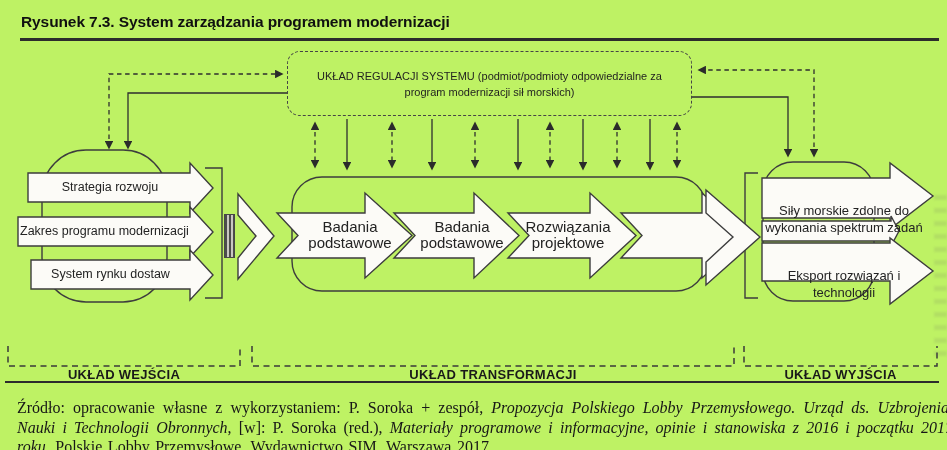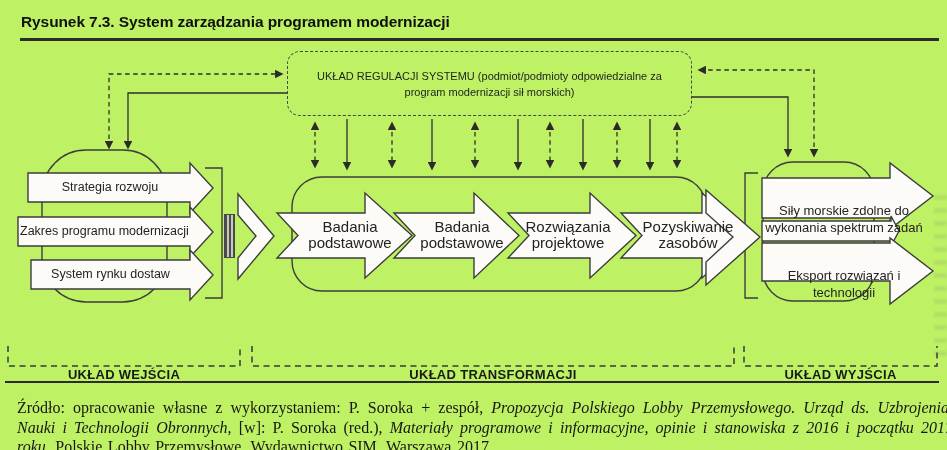--- a/index.html
+++ b/index.html
@@ -96,21 +96,20 @@
 
   <div class="lbl" style="left:30px;top:177px;width:160px">Strategia rozwoju</div>
   <div class="lbl" style="left:20px;top:221px;width:168px">Zakres programu modernizacji</div>
   <div class="lbl" style="left:33px;top:264px;width:155px">System rynku dostaw</div>
 
   <div class="barrier"></div>
 
   <div class="stage" style="left:299px;width:102px">Badania podstawowe</div>
   <div class="stage" style="left:411px;width:102px">Badania podstawowe</div>
   <div class="stage" style="left:516px;width:104px">Rozwiązania projektowe</div>
-  <div class="stage" style="left:634px;width:108px">Pozyskiwanie zasobów</div>
 
   <div class="out" style="left:762px;top:180px;width:164px">Siły morskie zdolne do wykonania spektrum zadań</div>
   <div class="out" style="left:762px;top:245px;width:164px">Eksport rozwiązań i technologii</div>
 
   <div class="sec" style="left:8px;width:232px">UKŁAD WEJŚCIA</div>
   <div class="sec" style="left:252px;width:482px">UKŁAD TRANSFORMACJI</div>
   <div class="sec" style="left:744px;width:193px">UKŁAD WYJŚCIA</div>
 
   <div class="hr hr-src"></div>
   <p class="source"><span>Źródło: opracowanie własne z wykorzystaniem: P. Soroka + zespół, </span><i>Propozycja Polskiego Lobby Przemysłowego. Urząd ds. Uzbrojenia, Nauki i Technologii Obronnych</i><span>, [w]: P. Soroka (red.), </span><i>Materiały programowe i informacyjne, opinie i stanowiska z 2016 i początku 2017 roku</i><span>, Polskie Lobby Przemysłowe, Wydawnictwo SIM, Warszawa 2017.</span></p>

